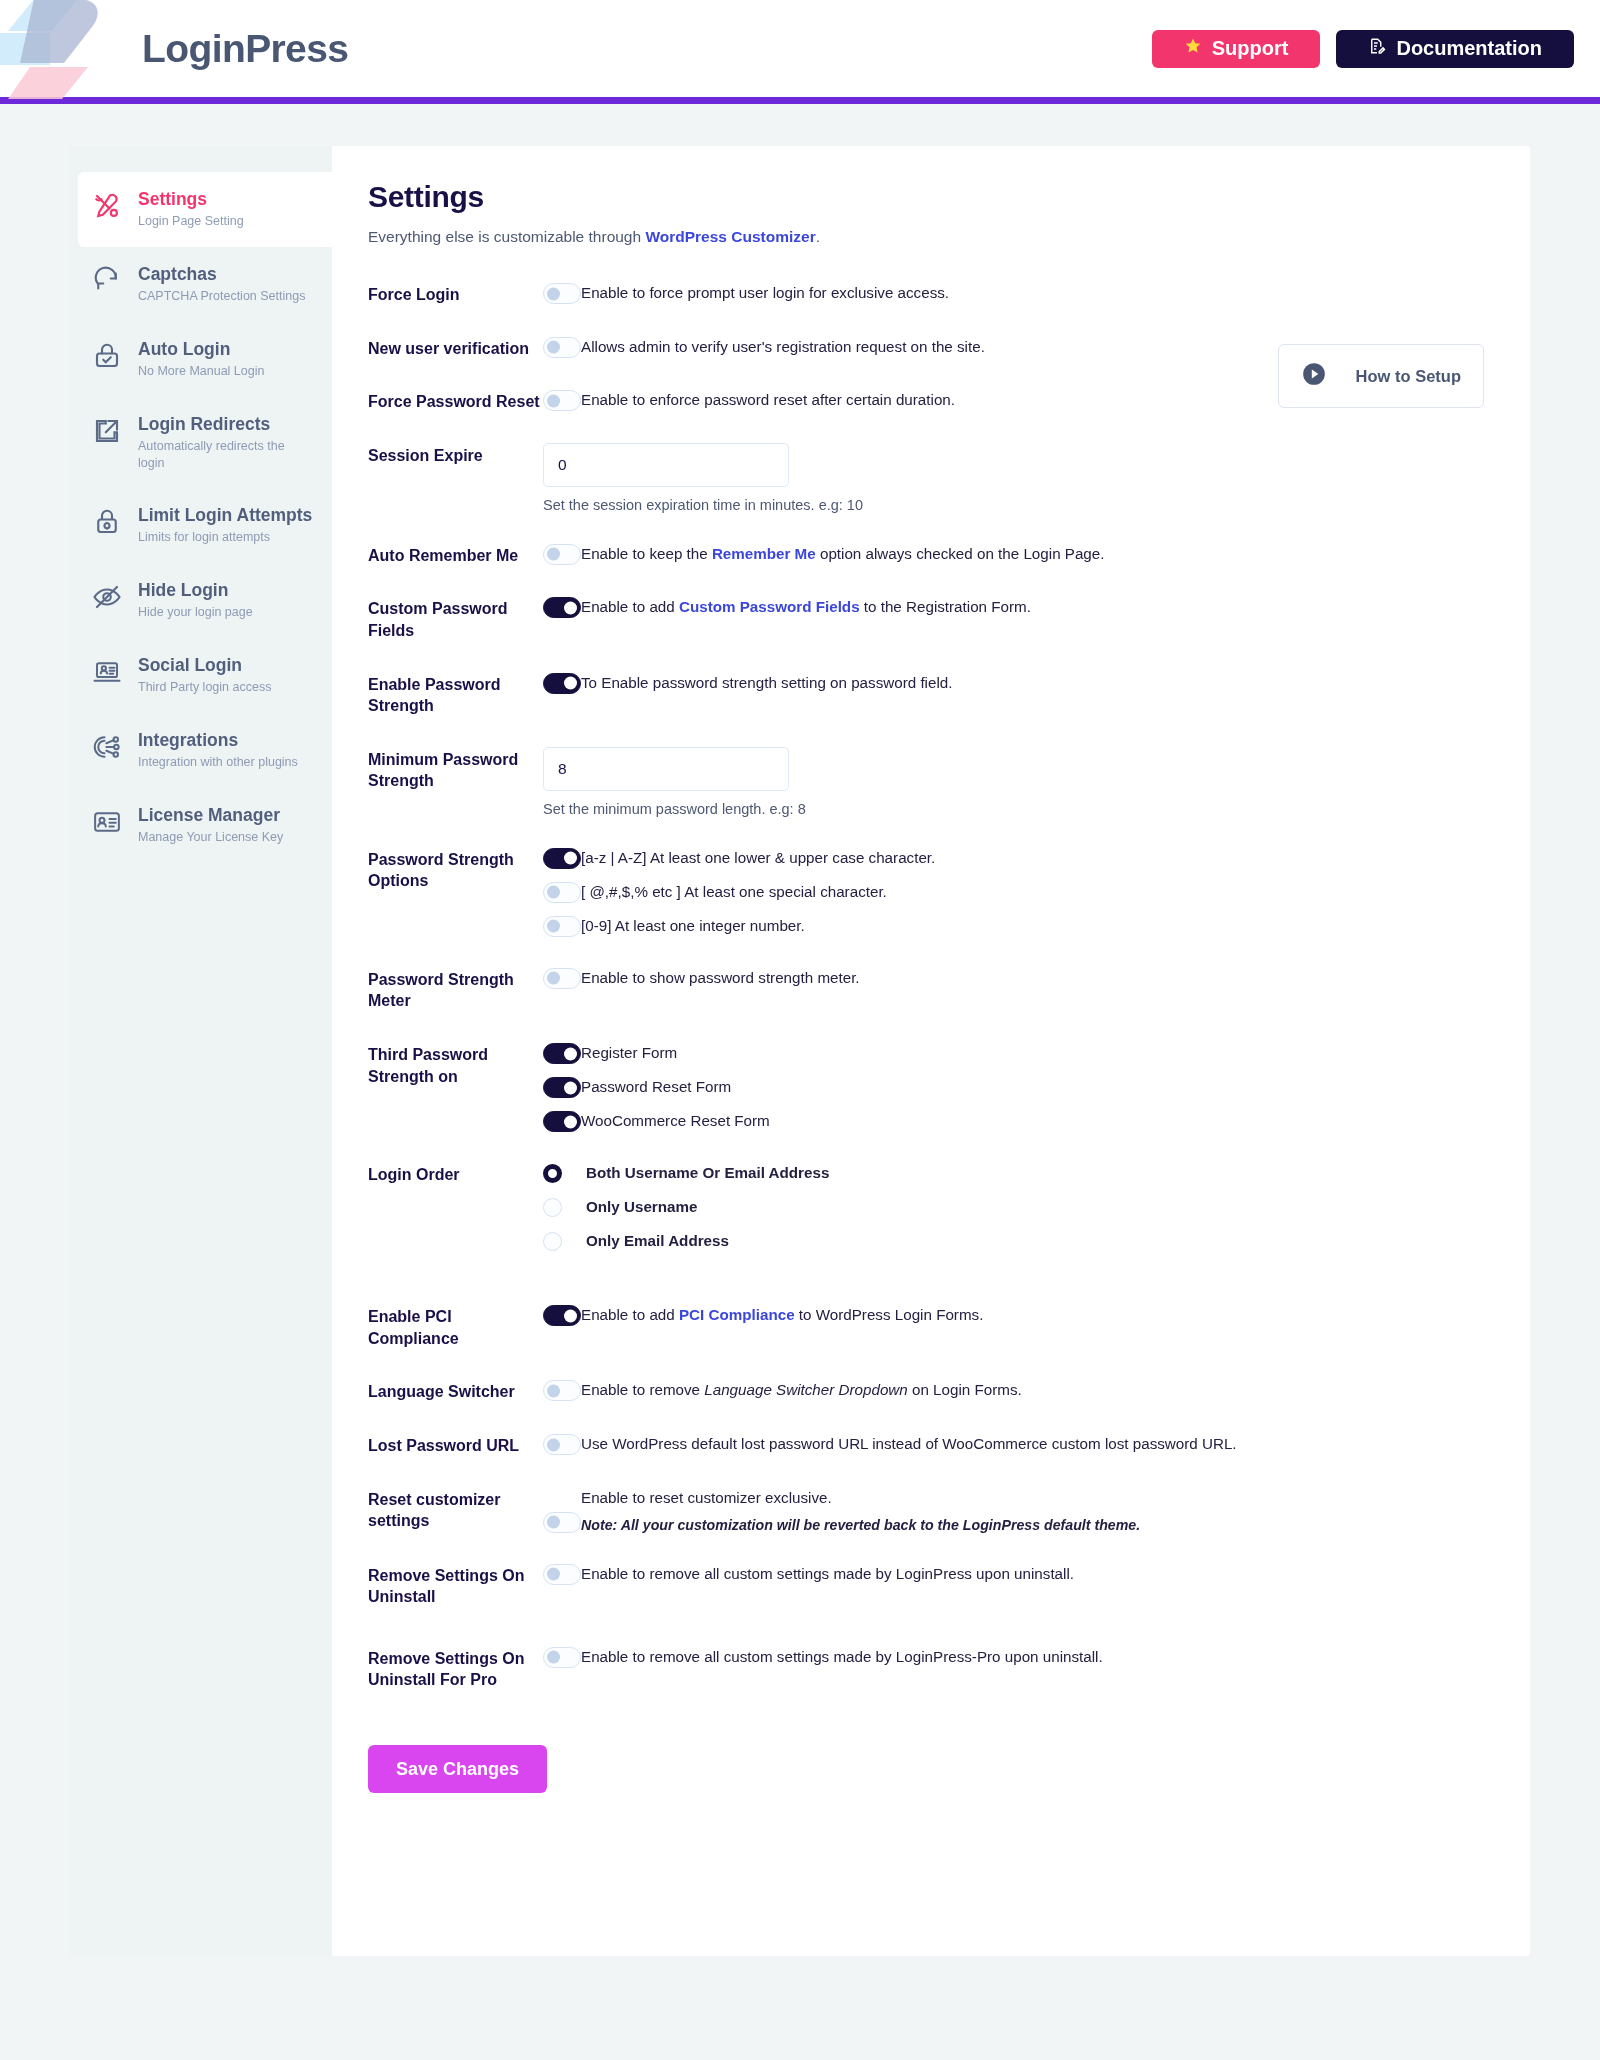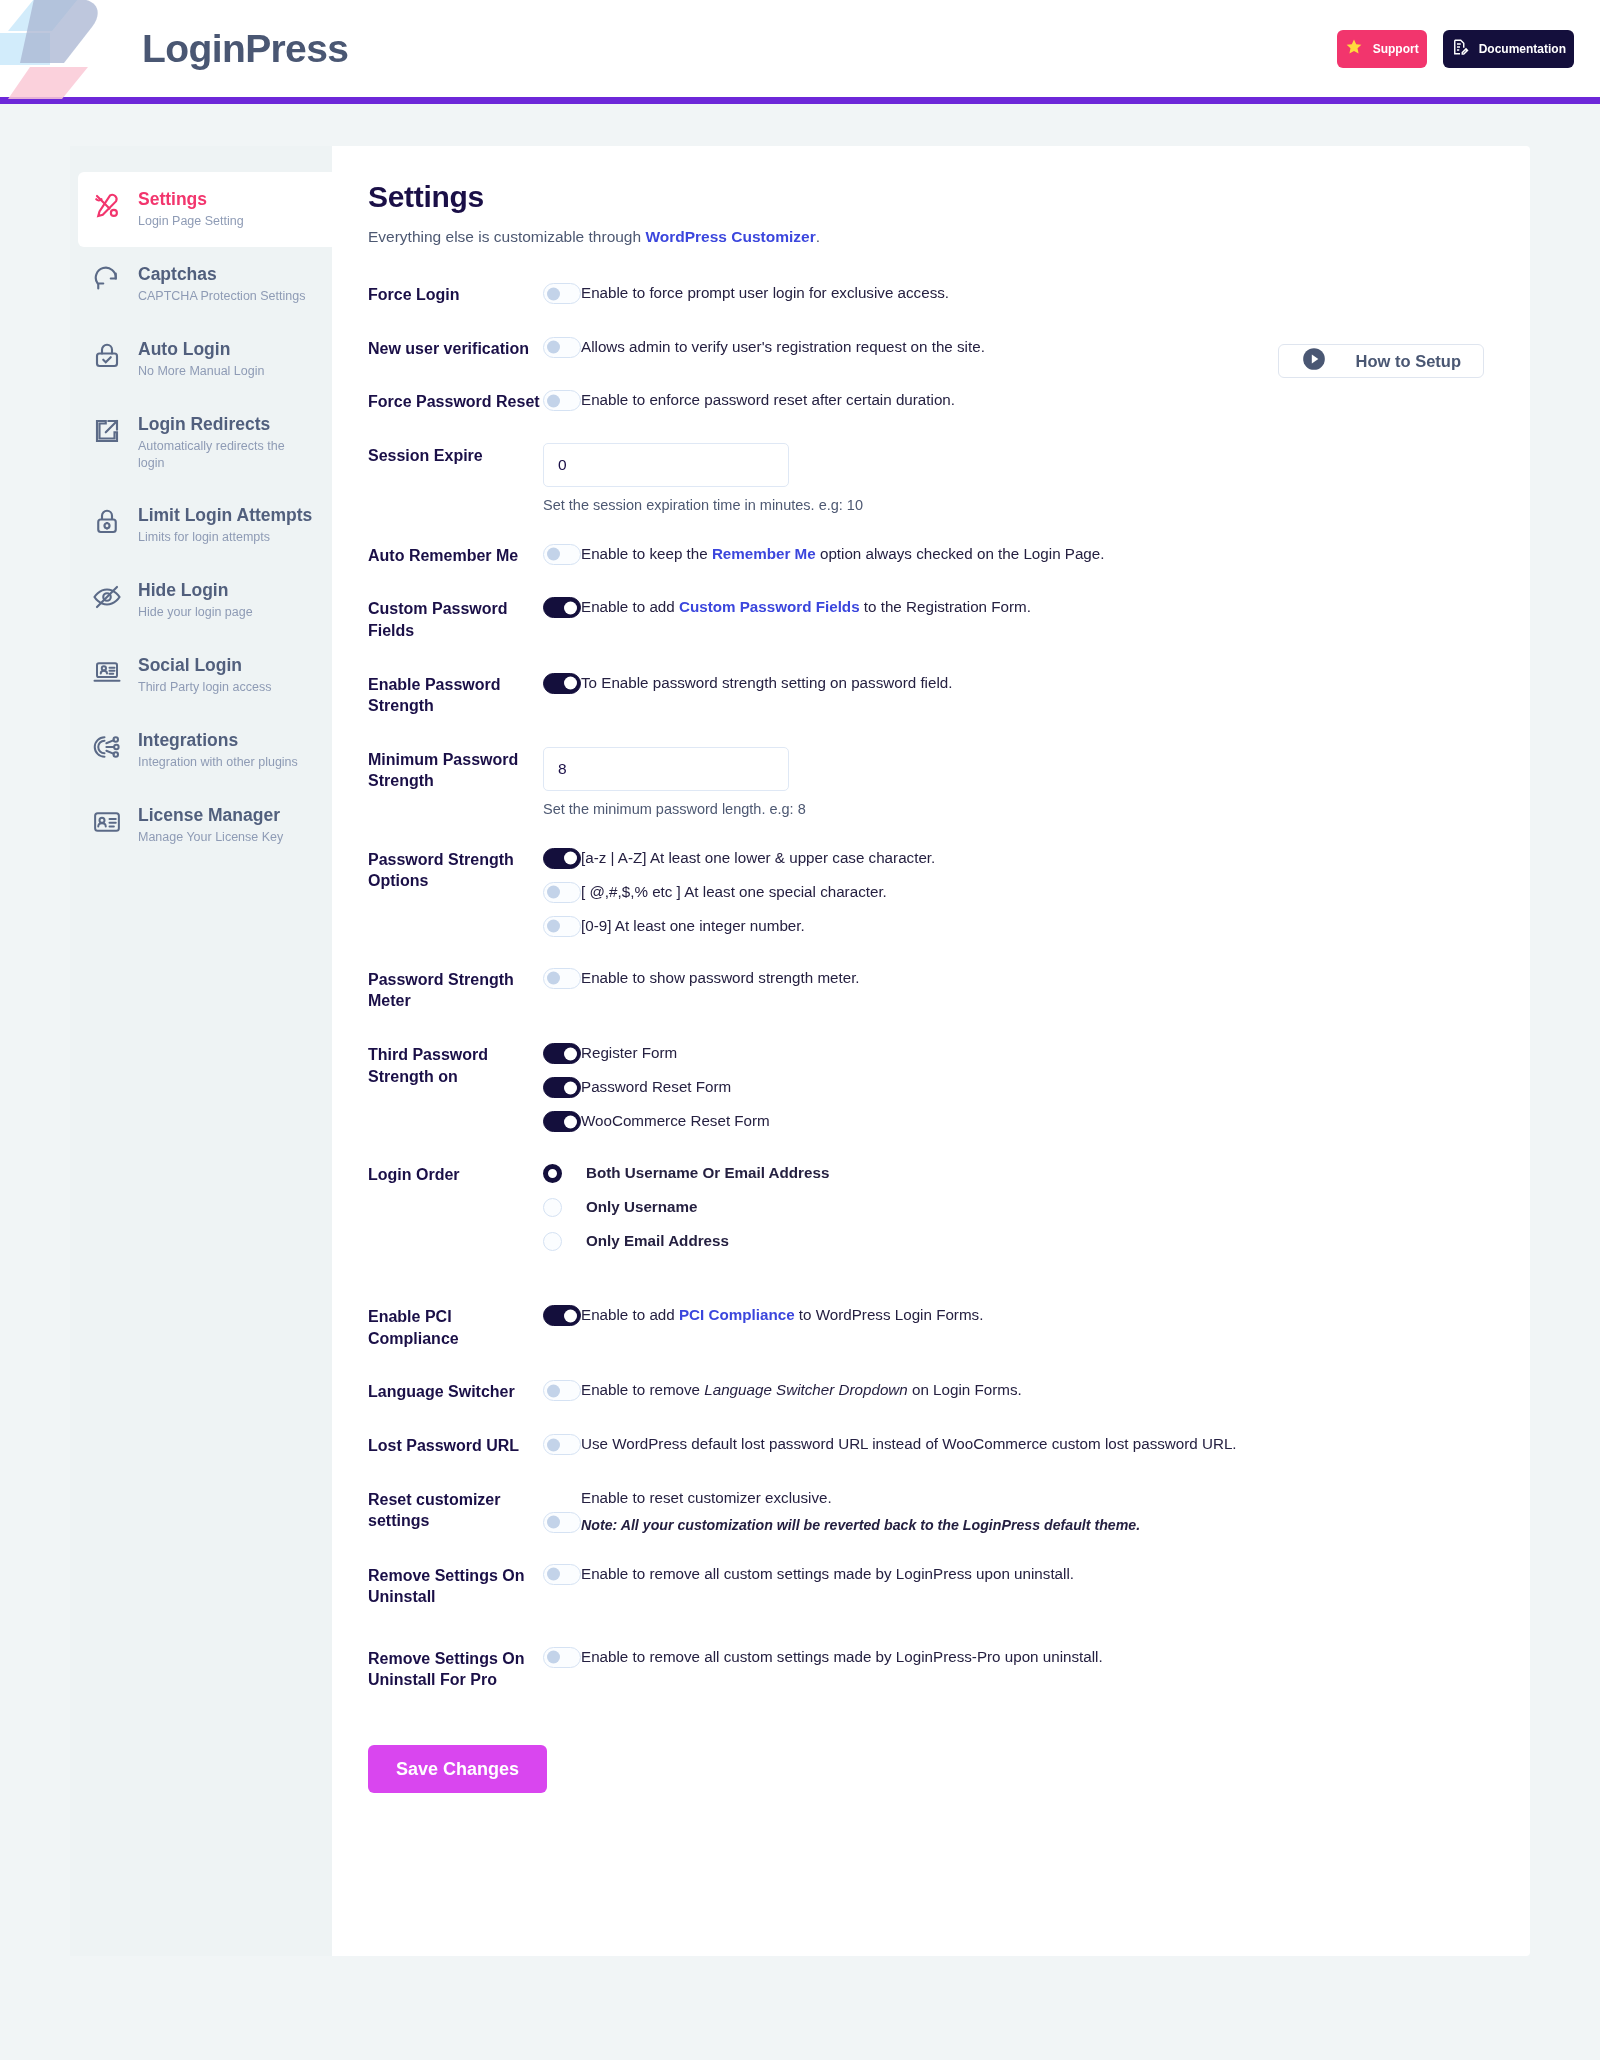--- a/index.html
+++ b/index.html
@@ -29,23 +29,23 @@
     margin-left: 24px;
   }
   .topbar-actions {
     position: absolute;
     right: 26px; top: 50%;
     transform: translateY(-50%);
     display: flex; gap: 16px; align-items: center;
   }
   .btn-support, .btn-docs {
     display: inline-flex; align-items: center; gap: 10px;
-    height: 38px; padding: 0 8px;
+    height: 38px; padding: 0 32px;
     border-radius: 6px;
-    font-size: 12px; font-weight: bold;
+    font-size: 20px; font-weight: bold;
     color: #ffffff; border: none; cursor: pointer;
     white-space: nowrap;
     text-align: right;
   }
   .btn-support { background: #f2356d; }
   .btn-docs { background: #140f3c; }
 
   
   .page {
     width: 1460px;
@@ -92,21 +92,21 @@
     font-size: 30px; font-weight: bold; color: #1a0f47;
     letter-spacing: -0.3px; margin-bottom: 14px;
   }
   .page-sub { font-size: 15.5px; color: #4d5872; margin-bottom: 36px; }
   .page-sub a, .link {
     color: #3b46dd; font-weight: bold; 
   }
   .howto {
     position: absolute; right: 46px; top: 198px;
     display: inline-flex; align-items: center; gap: 29px;
-    height: 34px; padding: 4px 22px;
+    height: 64px; padding: 4px 22px;
     background: #ffffff; border: 1px solid #dfe5ef;
     border-radius: 6px; cursor: pointer;
     font-size: 16.5px; font-weight: bold; color: #4a5773;
   }
 
   
   .row { display: flex; align-items: flex-start; margin-bottom: 30px; }
   .row-label {
     flex: 0 0 175px; width: 175px;
     font-size: 16px; font-weight: bold; color: #1a0f47;

